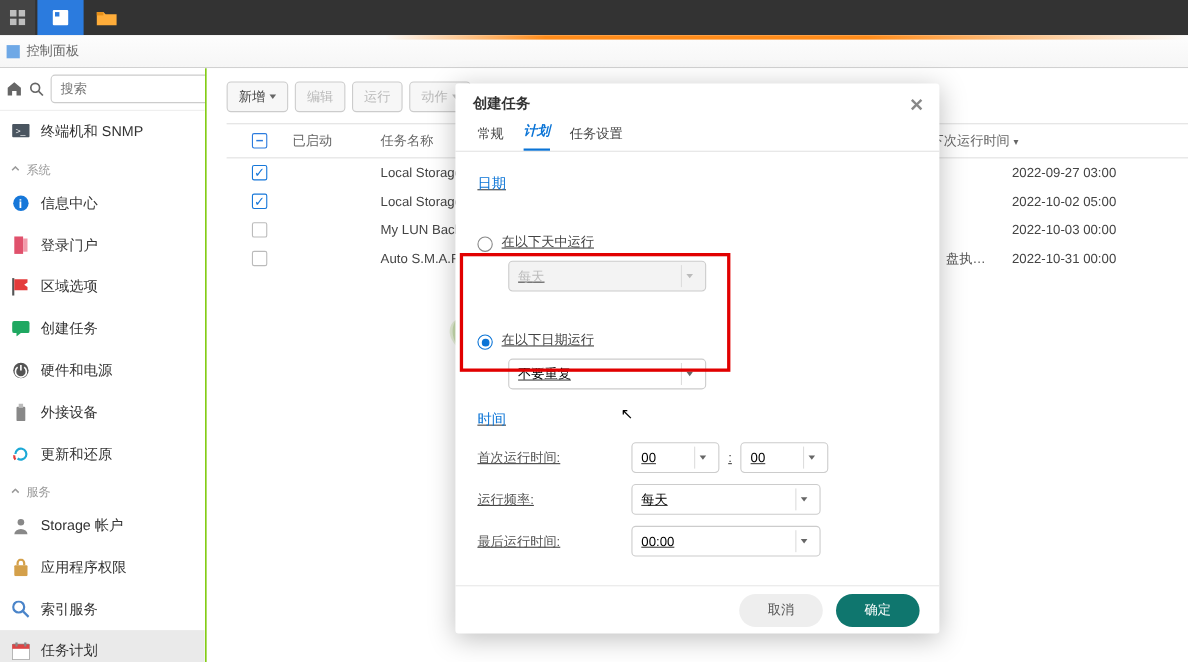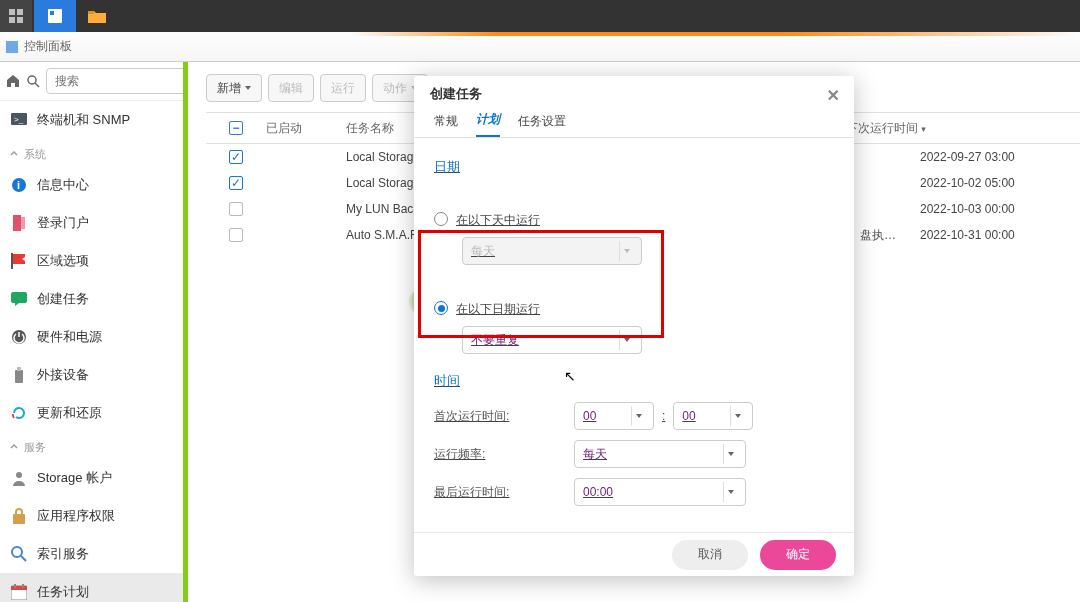--- a/index.html
+++ b/index.html
@@ -16,21 +16,21 @@
   
   
   .winheader { height: 30px; border-bottom: 1px solid #ccc; display: flex; align-items: center; padding-left: 6px; background: linear-gradient(#fdfdfd,#f6f6f6); position: relative;}
   .winheader .blue-sq { width: 12px; height: 12px; background: #6ea8e6; margin-right: 6px; }
   .winheader .title { font-size: 12px; color: #666; }
   .winheader::after { content:''; position:absolute; left:350px; right:0; top:0; height:4px; background: linear-gradient(90deg, rgba(255,140,0,0) 0%, #ff8c1a 20%, #ff8c1a 60%, rgba(255,140,0,0) 100%); }
 
   .mainwrap { display: flex; height: 540px; }
 
   
-  .sidebar { width: 188px; border-right: 5px solid #84cc16; background: #fff; overflow-y: auto; }
+  .sidebar { width: 188px; border-right: 2px solid #84cc16; background: #fff; overflow-y: auto; }
   .search-row { display: flex; align-items: center; padding: 6px 6px; gap:6px; border-bottom: 1px solid #eee; }
   .sr-btn { width: 26px; height: 26px; display: flex; align-items: center; justify-content: center; background: #fff; color:#666; }
   .search-input { flex: 1; height: 26px; border: 1px solid #ccc; border-radius: 4px; padding: 0 8px; font-size: 12px; color:#666; }
   .side-item { display: flex; align-items: center; height: 38px; padding: 0 10px; gap: 9px; cursor: pointer; font-size: 13px; color:#333;}
   .side-item.selected { background: #eaeaea; }
   .side-section { font-size: 11px; color: #999; padding: 8px 10px 4px; display:flex; align-items:center; gap:6px;}
   .si-icon { width: 18px; height: 18px; display:flex; align-items:center; justify-content:center;}
 
   
   .content { flex: 1; background: #fff; padding-left: 18px; padding-top: 10px; position: relative; }
@@ -60,37 +60,37 @@
   
   
   .modal { position: absolute; left: 414px; top: 76px; width: 440px; height: 500px; background:#fff; box-shadow: 0 4px 24px rgba(0,0,0,.25); border-radius:3px; display:flex; flex-direction:column;}
   .m-title { height:40px; display:flex; align-items:center; padding:0 16px; font-size:13px; font-weight:bold; color:#333; border-bottom: none; position:relative;}
   .m-close { position:absolute; right:14px; top:10px; color:#888; font-size:16px; cursor:pointer;}
   .m-tabs { display:flex; gap: 18px; padding: 0 20px; border-bottom:1px solid #e3e3e3; height:30px; align-items:flex-end;}
   .m-tab { font-size:12px; color:#444; padding-bottom:7px; cursor:pointer; }
   .m-tab.active { color:#0b74d6; border-bottom:2px solid #0b74d6; font-weight:bold;font-style:italic;}
   .m-body { padding: 16px 20px; flex:1; position:relative; font-size:12px;text-decoration:underline;}
   .m-section-title { color:#0b74d6; font-size:13px; margin: 4px 0 12px; }
-  .radio-row { display:flex; align-items:flex-start; gap:8px; margin-bottom:8px;margin-top:36px;}
+  .radio-row { display:flex; align-items:flex-end; gap:8px; margin-bottom:8px;margin-top:36px;}
   .radio { width:14px;height:14px;border:1px solid #888;border-radius:50%; display:flex;align-items:center;justify-content:center;}
   .radio.on{border-color:#0b74d6;}
   .radio.on::after{content:'';width:7px;height:7px;background:#0b74d6;border-radius:50%;}
   .m-field { margin-left: 28px; margin-bottom:10px; }
-  .sel { display:flex; align-items:center; justify-content:space-between; width:180px; height:28px; border:1px solid #ccc; border-radius:4px; padding:0 8px; background:#fff; color:#701a75;}
+  .sel { display:flex; align-items:center; justify-content:space-between; width:180px; height:28px; border:1px solid #ccc; border-radius:4px; padding:0 8px; background:#fff; color:#000000;}
   .sel.dis { background:#f3f3f3; color:#bbb;}
   .sel .caretw{display:flex;align-items:center;justify-content:center;width:14px;height:20px;border-left:1px solid #ddd; margin-left:6px;}
   .date-input{display:flex;align-items:center;width:180px;height:28px;border:1px solid #ccc;border-radius:4px;padding:0 6px 0 10px;justify-content:space-between;}
   .cal-btn{width:20px;height:20px;background:#555;border-radius:3px;display:flex;align-items:center;justify-content:center;color:#fff;font-size:10px;}
   .redbox { position:absolute; border:3px solid #e10000; pointer-events:none;}
   .form-row { display:flex; align-items:center; margin-bottom:10px; }
   .form-row label{ width: 140px; color:#555;}
   .m-footer { height:50px; display:flex; align-items:center; justify-content:flex-end; gap:12px; padding:0 18px; border-top:1px solid #e8e8e8;}
   .fbtn { height:30px; padding: 0 26px; border-radius:15px; font-size:12px; cursor:pointer; border:none;}
   .fbtn.cancel{ background:#eee; color:#555;}
-  .fbtn.ok { background:#ec4899; color:#fff;}
+  .fbtn.ok { background:#0f766e; color:#fff;}
   .cursor-arrow { position:absolute; font-size:14px; color:#000;}
   
   
   .watermark { position:absolute; left: 400px; top: 280px; font-size:44px; font-weight:bold; color:rgba(120,170,60,.25); font-style:italic; display:flex; align-items:center; pointer-events:none;}
   .watermark .leaf{ display:inline-block; margin-right:4px;}
 </style>
 </head>
 <body>
 
 <div class="taskbar">

